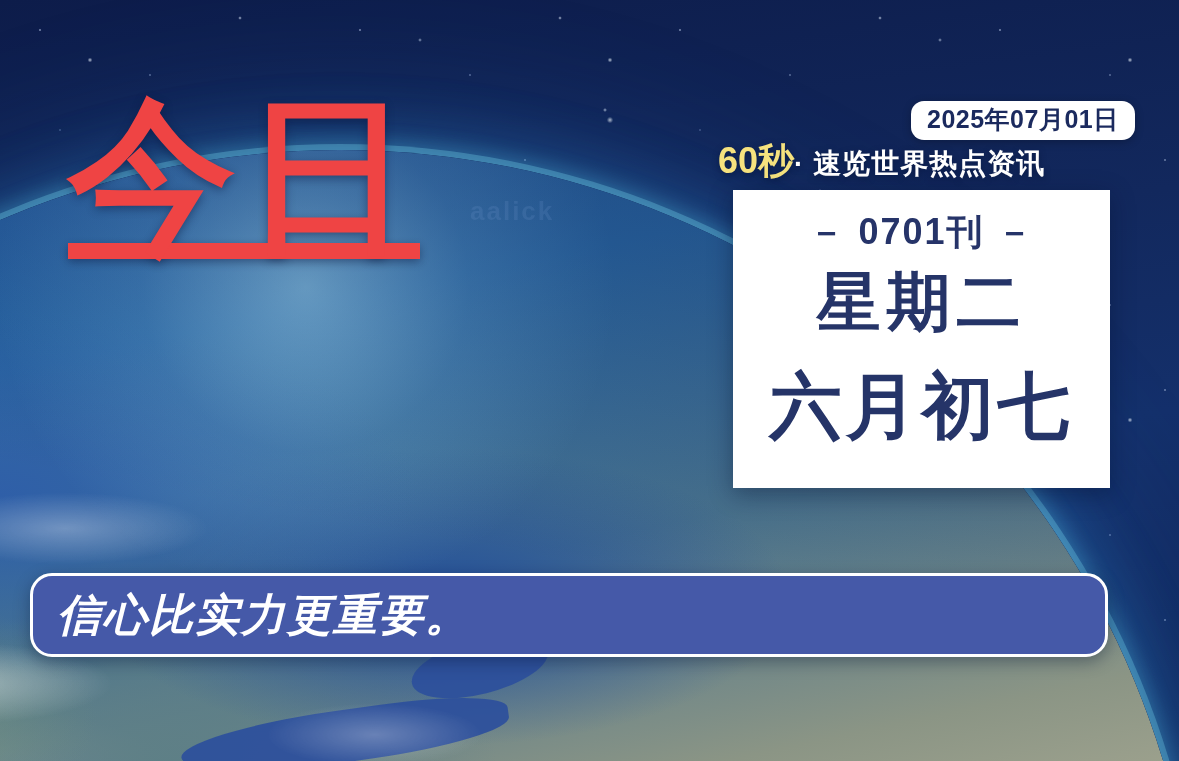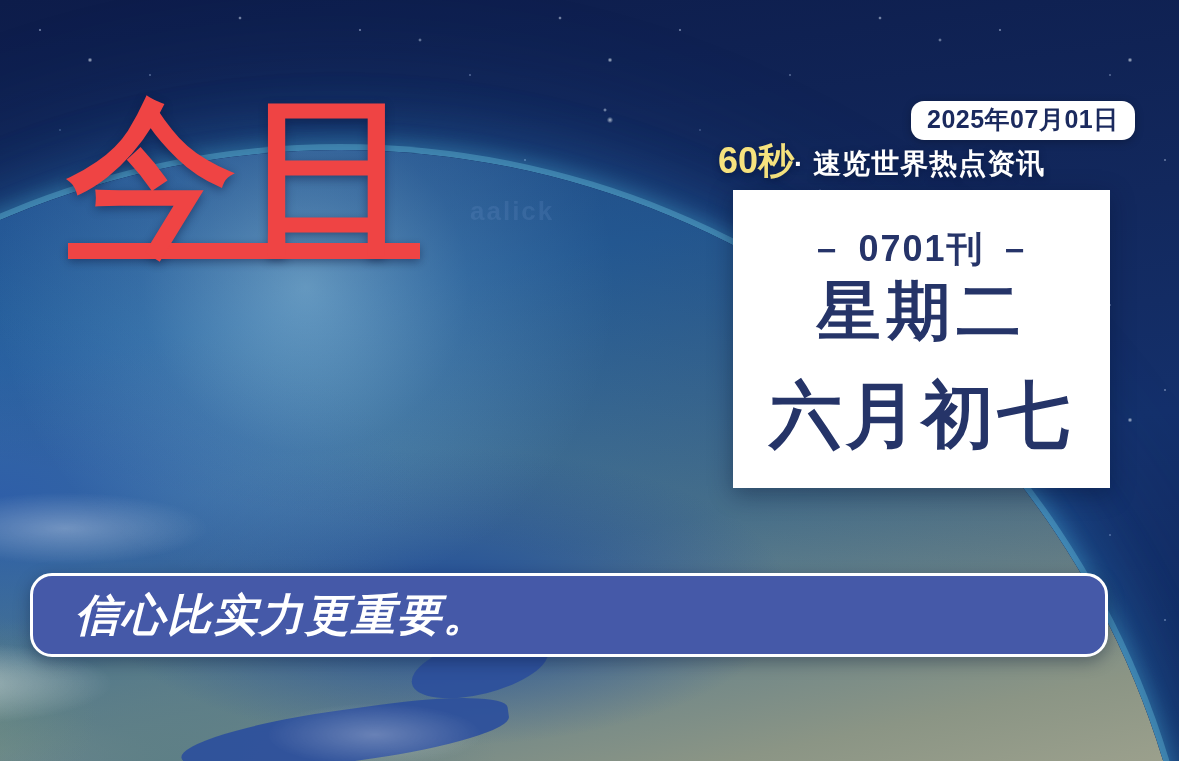--- a/index.html
+++ b/index.html
@@ -210,40 +210,40 @@
     left: 733px;
     top: 190px;
     width: 377px;
     height: 298px;
     background: #ffffff;
     box-shadow: 0 6px 22px rgba(4,14,44,0.40);
     display: flex;
     flex-direction: column;
     align-items: center;
     justify-content: flex-start;
-    padding-top: 29px;
+    padding-top: 12px;
     box-sizing: border-box;
   }
   .issue {
     color: #263469;
     font-size: 36px;
     font-weight: 700;
     letter-spacing: 2px;
     line-height: 1;
     white-space: nowrap;
     margin-top: 12px;
   }
   .weekday {
     color: #253468;
     font-size: 64px;
     font-weight: 700;
     letter-spacing: 6px;
     line-height: 1;
     white-space: nowrap;
-    margin-top: 12px;
+    margin-top: 20px;
   }
   .lunar {
     color: #253468;
     font-size: 72px;
     font-weight: 700;
     letter-spacing: 4px;
     line-height: 1;
     white-space: nowrap;
     margin-top: 36px;
   }
@@ -263,21 +263,21 @@
     align-items: center;
     box-shadow: 0 5px 16px rgba(4,14,44,0.35);
   }
   .quote-text {
     color: #ffffff;
     font-size: 44px;
     font-weight: 700;
     font-style: italic;
     letter-spacing: 2px;
     line-height: 1;
-    margin-left: 42px;
+    margin-left: 24px;
     white-space: nowrap;
   }
 
   .watermark {
     position: absolute;
     left: 470px;
     top: 196px;
     font-size: 26px;
     font-weight: 700;
     letter-spacing: 2px;

